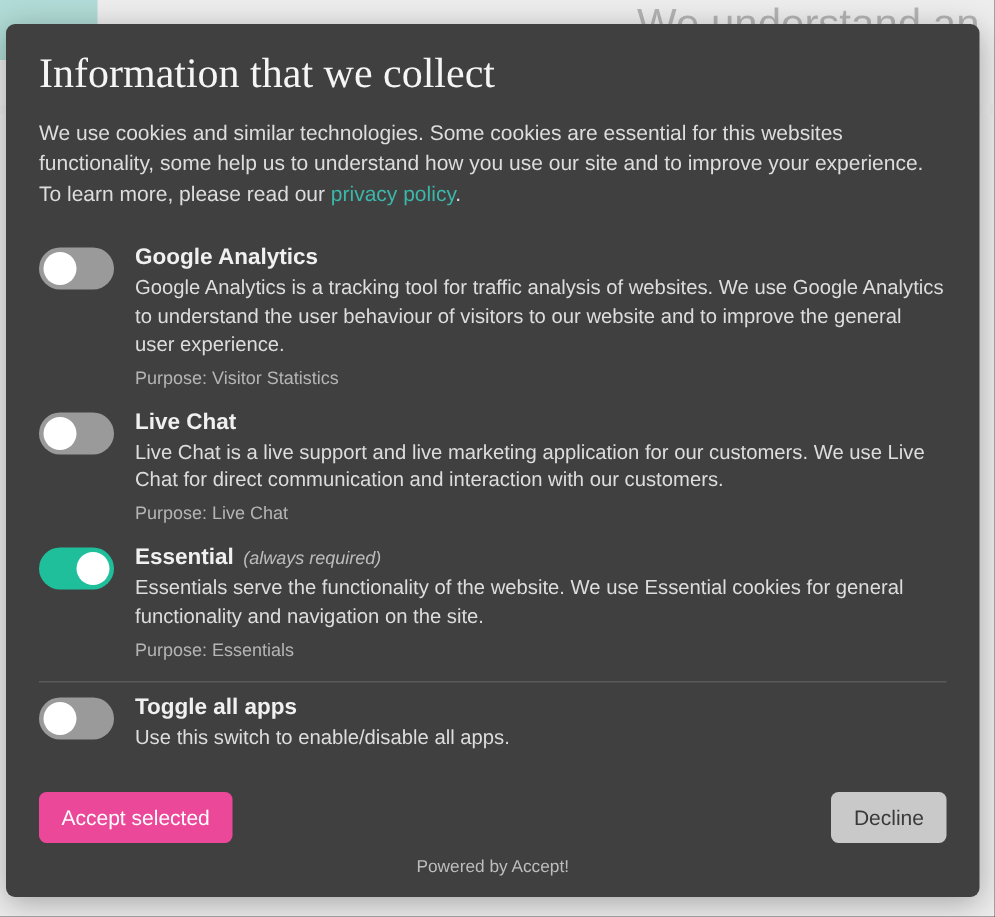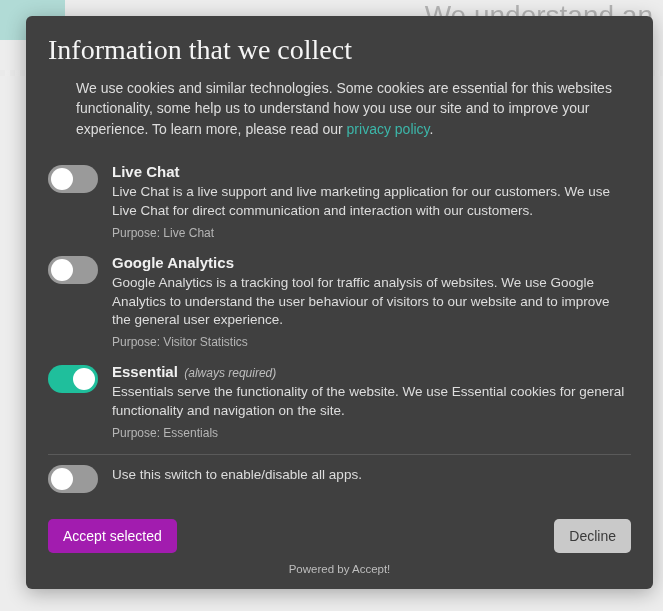--- a/index.html
+++ b/index.html
@@ -27,40 +27,39 @@
 
   
   .overlay {
     position: absolute; inset: 0;
     background: rgba(240,240,240,0.65);
   }
 
   
   .modal {
     position: absolute;
-    left: 26px; right: 10px; top: 16px;
+    left: 4px; right: 10px; top: 16px;
     background: #404040;
     color: #eaeaea;
     border-radius: 6px;
     padding: 18px 22px 14px 22px;
     box-shadow: 0 4px 20px rgba(0,0,0,0.3);
   }
   .modal h1 {
     font-size: 28px;
     font-weight: 400;
     color: #f5f5f5;
     margin-bottom: 12px;
     font-family: Georgia, 'Times New Roman', serif;
   }
   .modal-intro {
     font-size: 14px;
     line-height: 1.45;
     color: #ddd;
     margin-bottom: 18px;
-    margin-left: 28px;
   }
   .modal-intro a {
     color: #3cb6a9;
     text-decoration: none;
   }
 
   .item {
     display: flex;
     gap: 14px;
     padding: 6px 0 8px 0;
@@ -120,21 +119,21 @@
     margin-top: 18px;
   }
   .btn {
     border: none;
     border-radius: 5px;
     padding: 9px 15px;
     font-size: 14px;
     cursor: pointer;
   }
   .btn-accept {
-    background: #a21caf;
+    background: #ec4899;
     color: #fff;
   }
   .btn-decline {
     background: #c9c9c9;
     color: #3a3a3a;
   }
   .powered {
     text-align: center;
     font-size: 11.5px;
     color: #bdbdbd;
@@ -156,60 +155,63 @@
   <p class="modal-intro">
     <span>We use cookies and similar technologies. Some cookies are essential for this websites functionality, some help us to understand how you use our site and to improve your experience.  To learn more, please read our </span><a href="#">privacy policy</a><span>.</span>
   </p>
 
   <div class="item">
     <div class="toggle">
       <div class="knob"></div>
     </div>
     <div class="item-body">
       <div class="item-title">
+        <span>Google Analytics</span><span class="req"></span>
+      </div>
+      <div class="item-desc">Google Analytics is a tracking tool for traffic analysis of websites. We use Google Analytics to understand the user behaviour of visitors to our website and to improve the general user experience.</div>
+      <div class="item-purpose">Purpose: Visitor Statistics</div>
+    </div>
+  </div>
+
+  <div class="item">
+    <div class="toggle">
+      <div class="knob"></div>
+    </div>
+    <div class="item-body">
+      <div class="item-title">
         <span>Live Chat</span><span class="req"></span>
       </div>
       <div class="item-desc">Live Chat is a live support and live marketing application for our customers. We use Live Chat for direct communication and interaction with our customers.</div>
       <div class="item-purpose">Purpose: Live Chat</div>
     </div>
   </div>
 
   <div class="item">
-    <div class="toggle">
-      <div class="knob"></div>
-    </div>
-    <div class="item-body">
-      <div class="item-title">
-        <span>Google Analytics</span><span class="req"></span>
-      </div>
-      <div class="item-desc">Google Analytics is a tracking tool for traffic analysis of websites. We use Google Analytics to understand the user behaviour of visitors to our website and to improve the general user experience.</div>
-      <div class="item-purpose">Purpose: Visitor Statistics</div>
-    </div>
-  </div>
-
-  <div class="item">
     <div class="toggle on locked">
       <div class="knob"></div>
     </div>
     <div class="item-body">
       <div class="item-title">
         <span>Essential</span><span class="req"> (always required)</span>
       </div>
       <div class="item-desc">Essentials serve the functionality of the website. We use Essential cookies for general functionality and navigation on the site.</div>
       <div class="item-purpose">Purpose: Essentials</div>
     </div>
   </div>
 
   <div class="sep-line"></div>
 
   <div class="item">
     <div class="toggle">
       <div class="knob"></div>
     </div>
     <div class="item-body">
+      <div class="item-title">
+        <span>Toggle all apps</span>
+      </div>
       <div class="item-desc">Use this switch to enable/disable all apps.</div>
     </div>
   </div>
 
   <div class="footer">
     <button class="btn btn-accept">Accept selected</button>
     <button class="btn btn-decline">Decline</button>
   </div>
 
   <div class="powered">Powered by Accept!</div>

